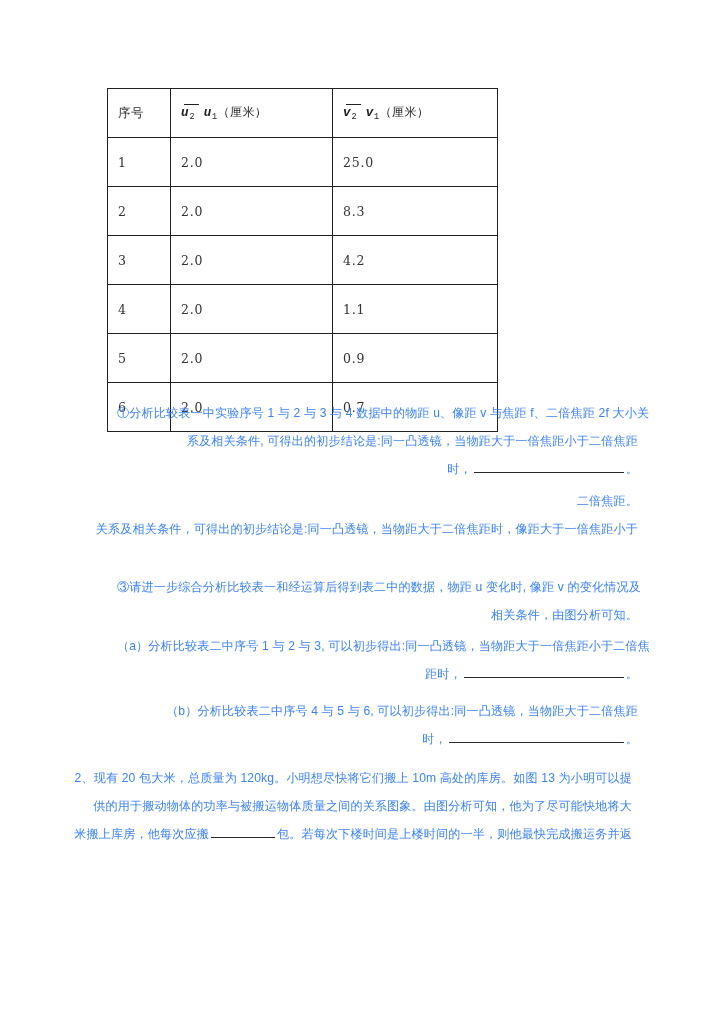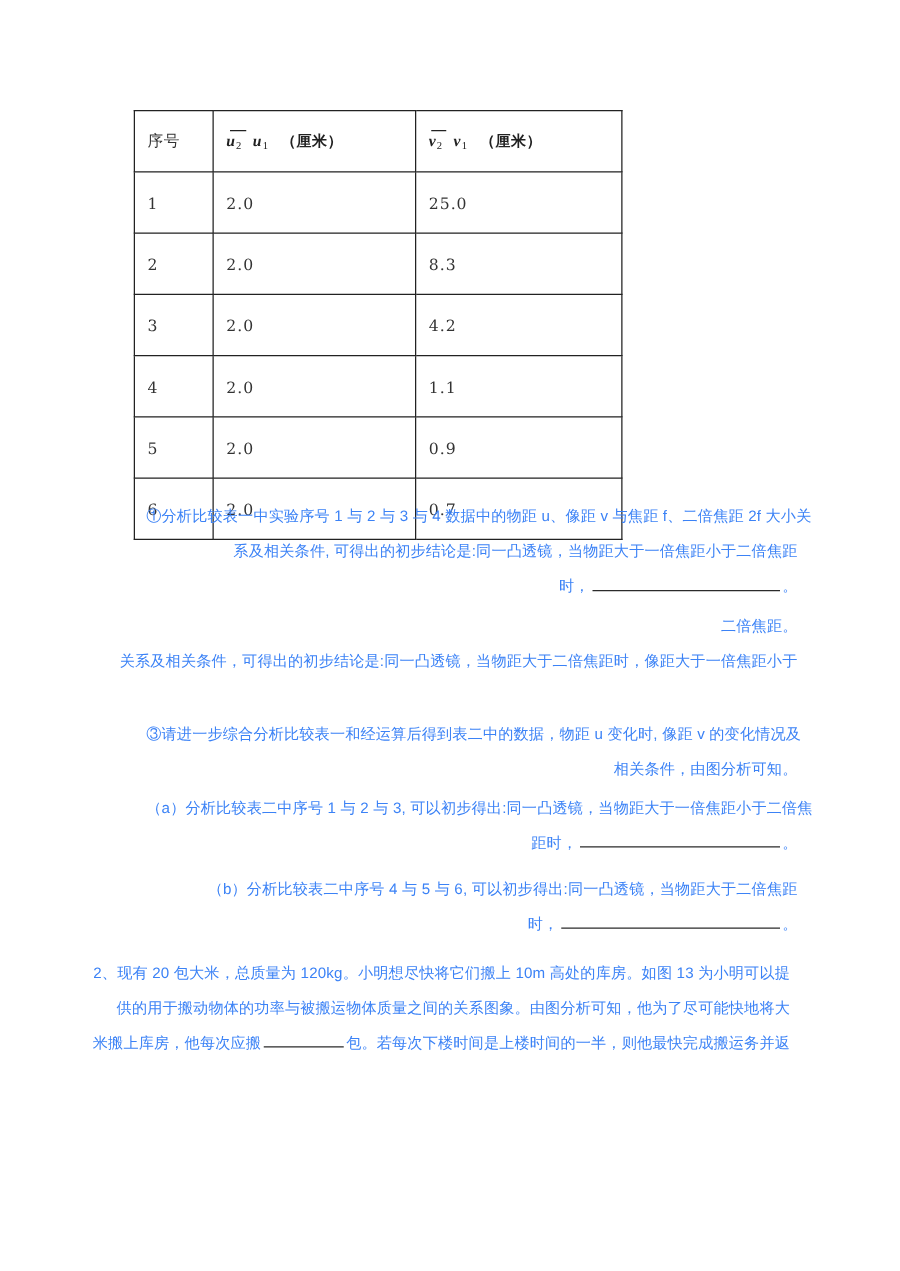--- a/index.html
+++ b/index.html
@@ -53,21 +53,21 @@
   table.data-table col.c3 { width: 165px; }
 
   .hdr-math {
     font-size: 12.5px;
     color: #222;
     white-space: nowrap;
   }
   .var {
     font-style: italic;
     font-weight: bold;
-    font-family: Liberation Serif, serif;
+    font-family: Liberation Mono, monospace;
     position: relative;
     display: inline-block;
   }
   .var .sub {
     font-size: 8.5px;
     font-style: normal;
     font-weight: normal;
     vertical-align: -0.25em;
     margin-left: 0.5px;
   }
@@ -79,22 +79,20 @@
     content: "";
     position: absolute;
     left: 22%;
     right: -30%;
     top: -2px;
     border-top: 1.3px solid #222;
   }
   .unit-paren {
     font-family: "DejaVu Sans", "Liberation Sans", sans-serif;
     font-size: 12px;
-    margin-left: 10px;
-    font-weight: bold;
   }
   .cell-num {
     font-family: "DejaVu Serif", "Liberation Serif", serif;
     font-size: 12.5px;
     letter-spacing: 0.8px;
     color: #333;
   }
 
   
   .para {

